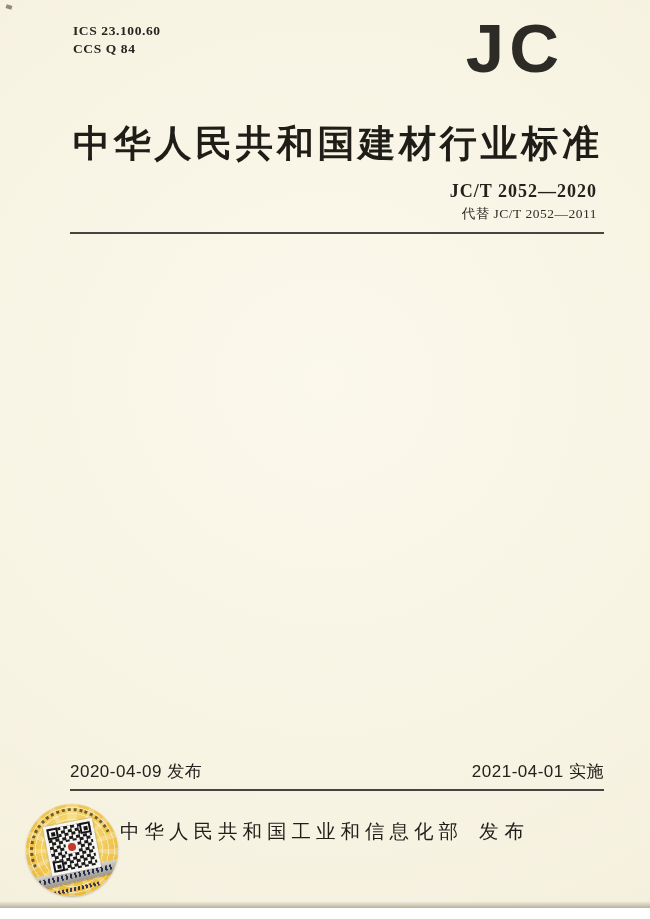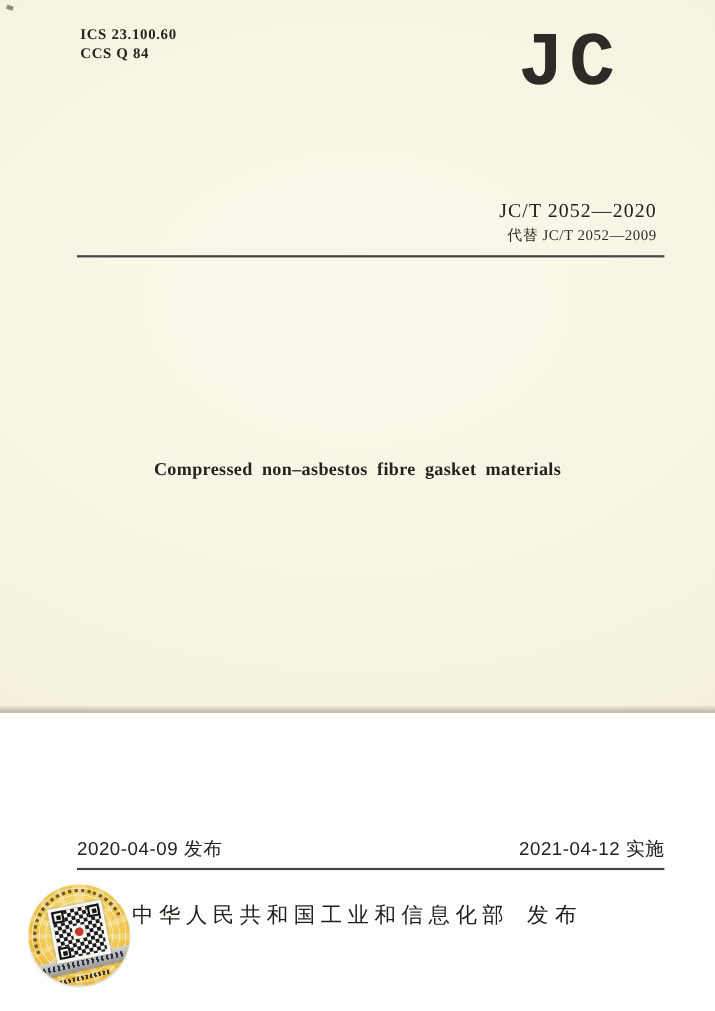--- a/index.html
+++ b/index.html
@@ -1,55 +1,55 @@
 <!DOCTYPE html>
 <html><head>
 <meta charset="utf-8">
 <style>
   * { margin: 0; padding: 0; box-sizing: border-box; }
   html, body { width: 650px; height: 919px; background: #ffffff; overflow: hidden; }
   body { position: relative; font-family: "Liberation Serif", serif; }
 
   .paper {
-    position: absolute; left: 0; top: 0; width: 650px; height: 648px;
+    position: absolute; left: 0; top: 0; width: 650px; height: 908px;
     background:
       radial-gradient(ellipse 130% 90% at 50% 42%, #fbf8ec 0%, #f7f3e2 55%, #f1ecd8 100%);
   }
   .paper-bottom-shadow {
     position: absolute; left: 0; right: 0; bottom: 0; height: 7px;
     background: linear-gradient(180deg, rgba(110,104,86,0) 0%, rgba(110,104,86,0.45) 100%);
   }
   .corner-speck {
     position: absolute; left: 6px; top: 5px; width: 6px; height: 4px;
     background: #6e6857; transform: rotate(18deg); opacity: .75;
   }
 
   
   .ics-block {
     position: absolute; left: 73px; top: 22px;
     font-weight: bold; font-size: 13.5px; line-height: 17.5px;
     letter-spacing: 0.6px; color: #262520;
   }
   .logo {
-    position: absolute; top: 24px; right: 86px;
-    font-family: Liberation Mono, monospace; font-weight: bold;
+    position: absolute; top: 14px; right: 86px;
+    font-family: Liberation Sans, sans-serif; font-weight: bold;
     font-size: 69px; line-height: 1; letter-spacing: 5px; color: #2c2b26;
   }
 
   .standard-name {
     position: absolute; left: 73px; top: 123px; width: 528px;
     font-family: "Liberation Serif", serif; font-weight: bold;
     font-size: 37px; line-height: 1.15; color: #1f1d17;
     letter-spacing: 2px;
     text-align: justify; text-align-last: justify;
     white-space: nowrap;
   }
 
   .std-number-block { position: absolute; right: 53px; top: 181px; text-align: right; color: #23221d; }
-  .std-number { font-weight: normal; font-size: 18px; letter-spacing: 1px; }
+  .std-number { font-weight: bold; font-size: 18px; letter-spacing: 1px; }
   .replaces-note { font-size: 13.5px; letter-spacing: 0.5px; margin-top: 3px; color: #2e2d27; }
 
   .rule {
     position: absolute; left: 70px; right: 46px; height: 2px;
     background: #45443e; border: none;
   }
   .rule-top { top: 232px; }
   .rule-bottom { top: 789px; }
 
   
@@ -145,33 +145,33 @@
 <div class="paper">
   <div class="corner-speck"></div>
 
   <div class="ics-block">
     <div>ICS 23.100.60</div>
     <div>CCS Q 84</div>
   </div>
 
   <div class="logo">JC</div>
 
+  <div class="standard-name">中华人民共和国建材行业标准</div>
 
   <div class="std-number-block">
     <div class="std-number">JC/T 2052—2020</div>
-    <div class="replaces-note">代替 JC/T 2052—2009</div>
+    <div class="replaces-note">代替 JC/T 2052—2011</div>
   </div>
 
   <div class="rule rule-top"></div>
 
-  <div class="title-en">Compressed non–asbestos fibre gasket materials</div>
 
   <div class="dates-row">
     <span>2020-04-09 发布</span>
-    <span>2021-04-12 实施</span>
+    <span>2021-04-01 实施</span>
   </div>
 
   <div class="rule rule-bottom"></div>
 
   <div class="issuer-row">
     <span>中华人民共和国工业和信息化部</span><span class="publish-label">发布</span>
   </div>
 
   <div class="sticker">
     <div class="sticker-circle">

